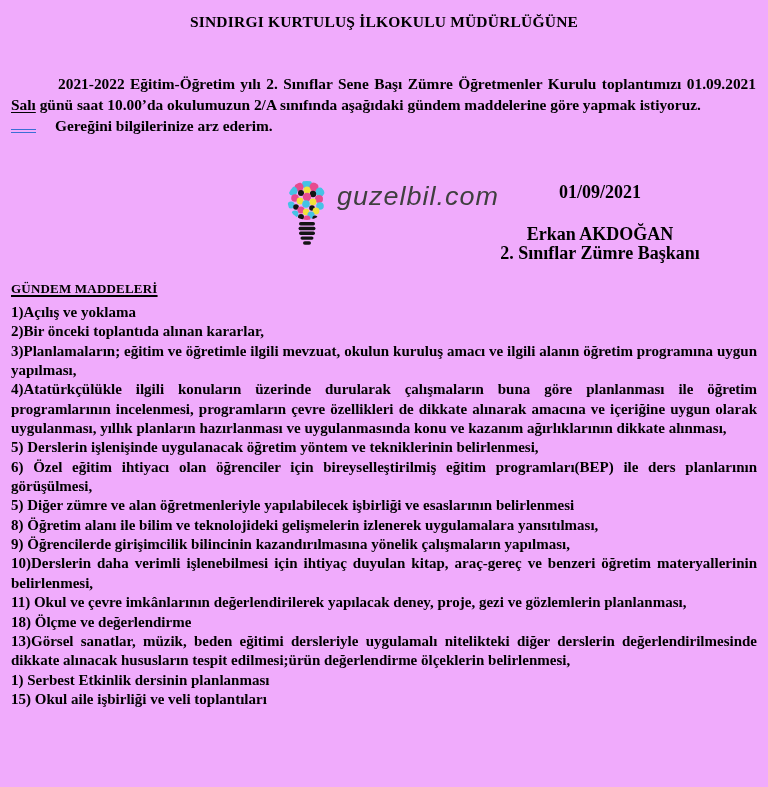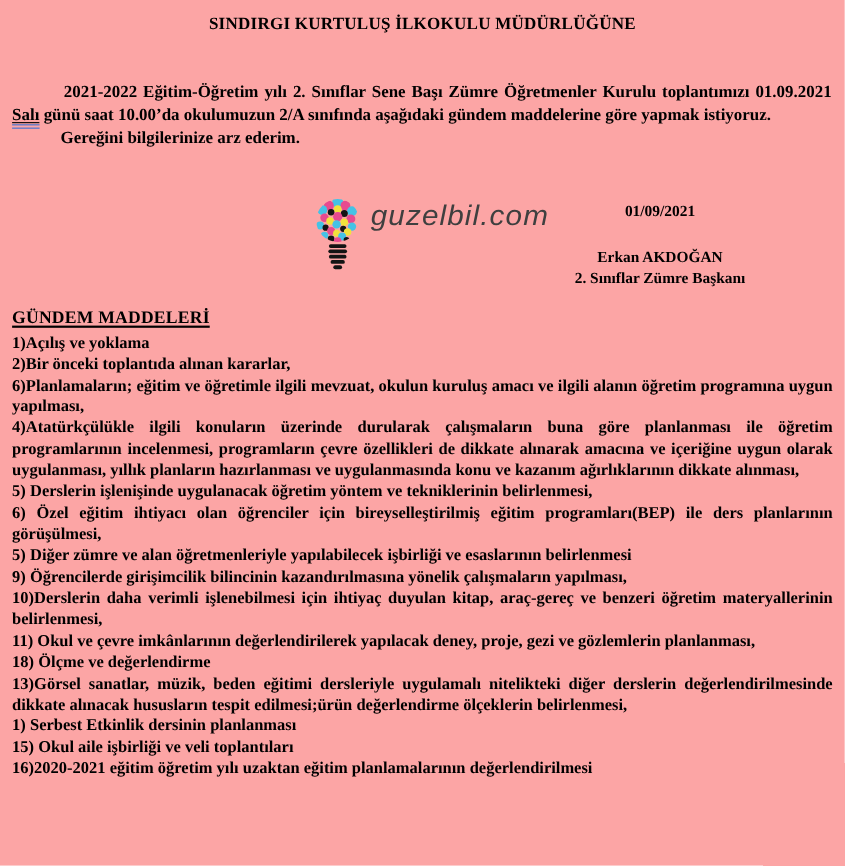--- a/index.html
+++ b/index.html
@@ -1,19 +1,19 @@
 <!DOCTYPE html>
 <html lang="tr"><head>
 <meta charset="utf-8">
 <style>
   html,body{margin:0;padding:0;background:#fff;}
   .page{
     position:relative;
     width:768px;height:787px;
-    background:#fca5a5;
+    background:#f0abfc;
     color:#000;
     font-family:"Liberation Serif","DejaVu Serif",serif;
     font-weight:bold;
     overflow:hidden;
   }
   .doc-title{
     position:absolute;top:13px;left:0;right:0;
     text-align:center;
     font-size:15.5px;
     letter-spacing:.2px;
@@ -24,45 +24,45 @@
     font-size:15.4px;line-height:21px;
     text-align:justify;text-align-last:left;
   }
   .intro p{margin:0;}
   .intro .lead{text-indent:47px;}
   .intro .closing{text-indent:44px;}
   .grammar-mark{
     text-decoration:underline;
     text-underline-offset:2px;
     border-bottom:4px double #3b6fd4;
-    padding-bottom:0px;
+    padding-bottom:16px;
   }
   .logo{
     position:absolute;top:181px;left:287px;
     display:flex;align-items:flex-start;gap:9px;
   }
   .logo .bulb{display:block;}
   .logo .logo-text{
     font-family:"Liberation Sans","DejaVu Sans",sans-serif;
     font-style:italic;
     font-weight:normal;
     font-size:27px;
     color:#3f3f3f;
     letter-spacing:1px;
     transform:scaleY(.95);
   }
   .signature{
     position:absolute;top:183px;left:440px;width:320px;
     text-align:center;
-    font-size:14px;line-height:19.5px;
+    font-size:18px;line-height:19.5px;
   }
   .signature .sig-name{margin-top:22px;}
   .agenda-heading{
     position:absolute;top:281px;left:11px;
-    font-size:16px;
+    font-size:13px;
     text-decoration:underline;
     text-decoration-thickness:1.5px;
     text-underline-offset:2px;
     letter-spacing:.2px;
     font-family:Liberation Serif, serif;
   }
   .agenda{
     position:absolute;top:303px;left:11px;width:746px;
     font-size:15px;line-height:19.35px;
   }
@@ -131,28 +131,28 @@
     <div class="sig-date">01/09/2021</div>
     <div class="sig-name">Erkan AKDOĞAN</div>
     <div class="sig-role">2. Sınıflar Zümre Başkanı</div>
   </div>
 
   <div class="agenda-heading">GÜNDEM MADDELERİ</div>
 
   <div class="agenda">
     <p>1)Açılış ve yoklama</p>
     <p>2)Bir önceki toplantıda alınan kararlar,</p>
-    <p>6)Planlamaların; eğitim ve öğretimle ilgili mevzuat, okulun kuruluş amacı ve ilgili alanın öğretim programına uygun yapılması,</p>
+    <p>3)Planlamaların; eğitim ve öğretimle ilgili mevzuat, okulun kuruluş amacı ve ilgili alanın öğretim programına uygun yapılması,</p>
     <p>4)Atatürkçülükle ilgili konuların üzerinde durularak çalışmaların buna göre planlanması ile öğretim programlarının incelenmesi, programların çevre özellikleri de dikkate alınarak amacına ve içeriğine uygun olarak uygulanması, yıllık planların hazırlanması ve uygulanmasında konu ve kazanım ağırlıklarının dikkate alınması,</p>
     <p>5) Derslerin işlenişinde uygulanacak öğretim yöntem ve tekniklerinin belirlenmesi,</p>
     <p>6) Özel eğitim ihtiyacı olan öğrenciler için bireyselleştirilmiş eğitim programları(BEP) ile ders planlarının görüşülmesi,</p>
     <p>5) Diğer zümre ve alan öğretmenleriyle yapılabilecek işbirliği ve esaslarının belirlenmesi</p>
+    <p>8) Öğretim alanı ile bilim ve teknolojideki gelişmelerin izlenerek uygulamalara yansıtılması,</p>
     <p>9) Öğrencilerde girişimcilik bilincinin kazandırılmasına yönelik çalışmaların yapılması,</p>
     <p>10)Derslerin daha verimli işlenebilmesi için ihtiyaç duyulan kitap, araç-gereç ve benzeri öğretim materyallerinin belirlenmesi,</p>
     <p>11) Okul ve çevre imkânlarının değerlendirilerek yapılacak deney, proje, gezi ve gözlemlerin planlanması,</p>
     <p>18) Ölçme ve değerlendirme</p>
     <p>13)Görsel sanatlar, müzik, beden eğitimi dersleriyle uygulamalı nitelikteki diğer derslerin değerlendirilmesinde dikkate alınacak hususların tespit edilmesi;ürün değerlendirme ölçeklerin belirlenmesi,</p>
     <p>1) Serbest Etkinlik dersinin planlanması</p>
     <p>15) Okul aile işbirliği ve veli toplantıları</p>
-    <p>16)2020-2021 eğitim öğretim yılı uzaktan eğitim planlamalarının değerlendirilmesi</p>
   </div>
 
 </div>
 
 </body></html>

